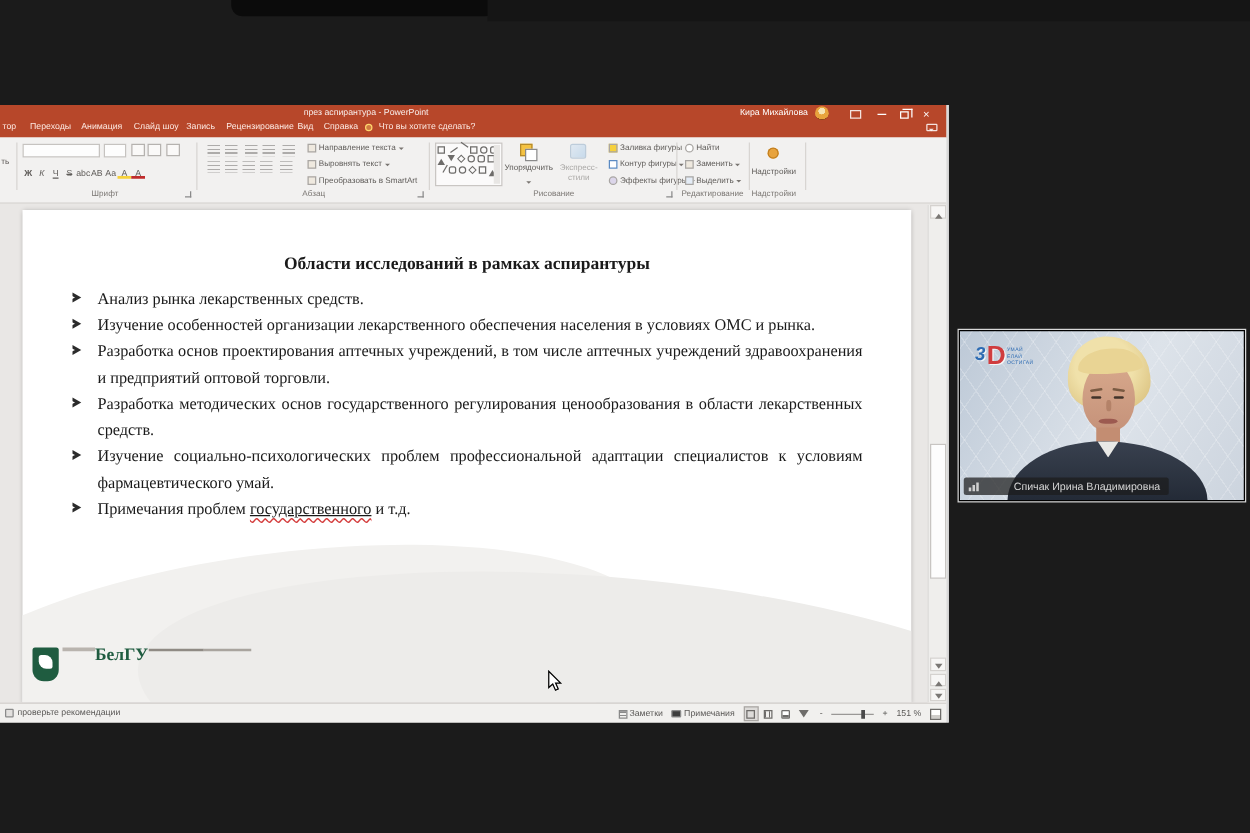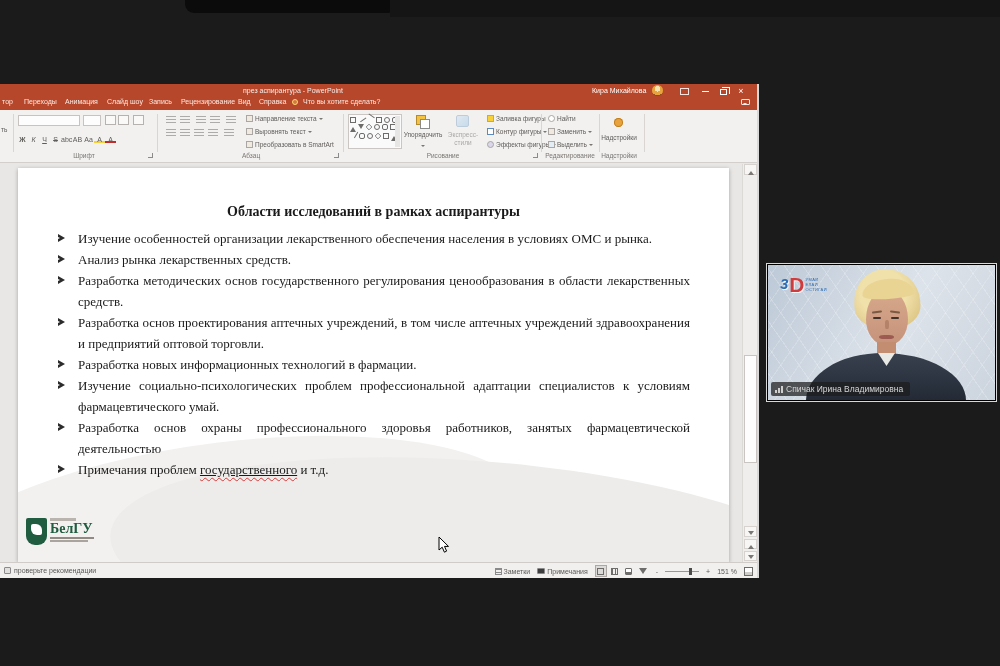--- a/index.html
+++ b/index.html
@@ -81,21 +81,21 @@
   .b-mark { position:absolute; left:40px; top:6px; width:0; height:0; border:4px solid transparent; border-left:7px solid #2b2b2b; }
   .b-mark:after { content:""; position:absolute; left:-9px; top:-2px; width:0; height:0; border:2px solid transparent; border-left:4px solid #fff; }
   .b-text { margin-left:60px; width:612px; font-size:13px; line-height:21px; text-align:justify; }
   .u-solid { text-decoration:underline; }
   .u-wavy { text-decoration:underline wavy #d43c3c 1px; text-underline-offset:3px; }
 
   
   .belgu { position:absolute; left:8px; top:350px; z-index:3; display:flex; gap:3px; align-items:flex-start; }
   .shield { width:21px; height:27px; background:#1f5c40; border-radius:2px 2px 9px 9px; position:relative; }
   .shield:after { content:""; position:absolute; left:5px; top:6px; width:11px; height:11px; background:#fff; border-radius:2px 6px 2px 6px; }
-  .belgu-col { display:flex; flex-direction:column; }
+  .belgu-col { display:flex; flex-direction:row; }
   .belgu-tiny { width:26px; height:3px; background:#b9b4ae; margin-bottom:1px; }
   .belgu-name { font-family:"Liberation Serif", serif; font-weight:bold; font-size:14px; color:#1f5c40; line-height:14px; }
   .belgu-sub { width:44px; height:2px; background:#8f8a84; margin-top:1px; }
   .belgu-sub2 { width:38px; height:2px; background:#a9a49e; margin-top:1px; }
 
   
   .cursor { position:absolute; left:420px; top:368px; z-index:4; }
 
   
   .vscroll { position:absolute; left:742px; top:164px; width:15px; height:398px; background:#efeeec; border-left:1px solid #dcdad7; }
@@ -138,21 +138,21 @@
   .face { position:absolute; left:98px; top:24px; width:42px; height:56px; background:linear-gradient(#d8a98c,#c5927a); border-radius:50% 50% 46% 46%/55% 55% 46% 46%; }
   .fringe { position:absolute; left:94px; top:14px; width:52px; height:20px; background:#e9d494; border-radius:50% 50% 40% 60%/80% 90% 20% 30%; transform:rotate(-5deg); }
   .brow { position:absolute; width:10px; height:2px; background:#7a5a42; border-radius:2px; }
   .eye { position:absolute; width:8px; height:2px; background:#41332a; border-radius:2px; }
   .nose { position:absolute; left:117px; top:55px; width:4px; height:9px; background:rgba(156,106,80,.5); border-radius:40%; }
   .mouth { position:absolute; left:111px; top:70px; width:15px; height:4px; background:#9c5a50; border-radius:45%/65%; }
   .neck { position:absolute; left:109px; top:77px; width:19px; height:17px; background:#c38d72; }
   .body { position:absolute; left:38px; top:88px; width:160px; height:50px; background:linear-gradient(#39414f,#222935); border-radius:48% 52% 0 0/95% 95% 0 0; }
   .collar { position:absolute; left:110px; top:88px; width:17px; height:13px; background:#e9e9e6; clip-path:polygon(0 0,50% 100%,100% 0); z-index:2; }
   .name-tag { position:absolute; left:3px; bottom:4px; z-index:3; display:flex; align-items:center; gap:3px; background:rgba(28,28,28,.72); padding:2px 7px 2px 4px; border-radius:2px; }
-  .name-tag span.nm { font-size:8.5px; color:#d6d6d6; white-space:nowrap; }
+  .name-tag span.nm { font-size:8.5px; color:#d6d6d6; white-space:nowrap;margin-left:25px; }
   .sig { display:flex; align-items:flex-end; gap:1px; }
   .sig i { display:block; width:2px; background:#cfcfcf; }
   .sig i:nth-child(1){height:3px;} .sig i:nth-child(2){height:5px;} .sig i:nth-child(3){height:7px;}
 </style>
 </head>
 <body>
 
 <div class="screen">
   <div class="top-band-a"></div>
   <div class="top-band-b"></div>
@@ -310,45 +310,37 @@
 
     <div class="work">
       <div class="slide">
         <div class="wave-a"></div>
         <div class="wave-b"></div>
         <div class="slide-inner">
           <div class="s-title">Области исследований в рамках аспирантуры</div>
           <div class="bullets">
             <div class="b-row">
                 <span class="b-mark"></span>
+                <div class="b-text">Анализ рынка лекарственных средств.</div>
+              </div>
+            <div class="b-row">
+                <span class="b-mark"></span>
                 <div class="b-text">Изучение особенностей организации лекарственного обеспечения населения в условиях ОМС и рынка.</div>
               </div>
             <div class="b-row">
                 <span class="b-mark"></span>
-                <div class="b-text">Анализ рынка лекарственных средств.</div>
+                <div class="b-text">Разработка основ проектирования аптечных учреждений, в том числе аптечных учреждений здравоохранения и предприятий оптовой торговли.</div>
               </div>
             <div class="b-row">
                 <span class="b-mark"></span>
                 <div class="b-text">Разработка методических основ государственного регулирования ценообразования в области лекарственных средств.</div>
               </div>
             <div class="b-row">
                 <span class="b-mark"></span>
-                <div class="b-text">Разработка основ проектирования аптечных учреждений, в том числе аптечных учреждений здравоохранения и предприятий оптовой торговли.</div>
-              </div>
-            <div class="b-row">
-                <span class="b-mark"></span>
-                <div class="b-text">Разработка новых информационных технологий в фармации.</div>
-              </div>
-            <div class="b-row">
-                <span class="b-mark"></span>
                 <div class="b-text">Изучение социально-психологических проблем профессиональной адаптации специалистов к условиям фармацевтического умай.</div>
-              </div>
-            <div class="b-row">
-                <span class="b-mark"></span>
-                <div class="b-text">Разработка основ охраны профессионального здоровья работников, занятых фармацевтической деятельностью</div>
               </div>
             <div class="b-row">
                 <span class="b-mark"></span>
                 <div class="b-text"><span>Примечания проблем </span><span class="u-solid"><span class="u-wavy">государственного</span></span><span> и т.д.</span></div>
               </div>
           </div>
         </div>
         <div class="belgu">
           <div class="shield"></div>
           <div class="belgu-col">

